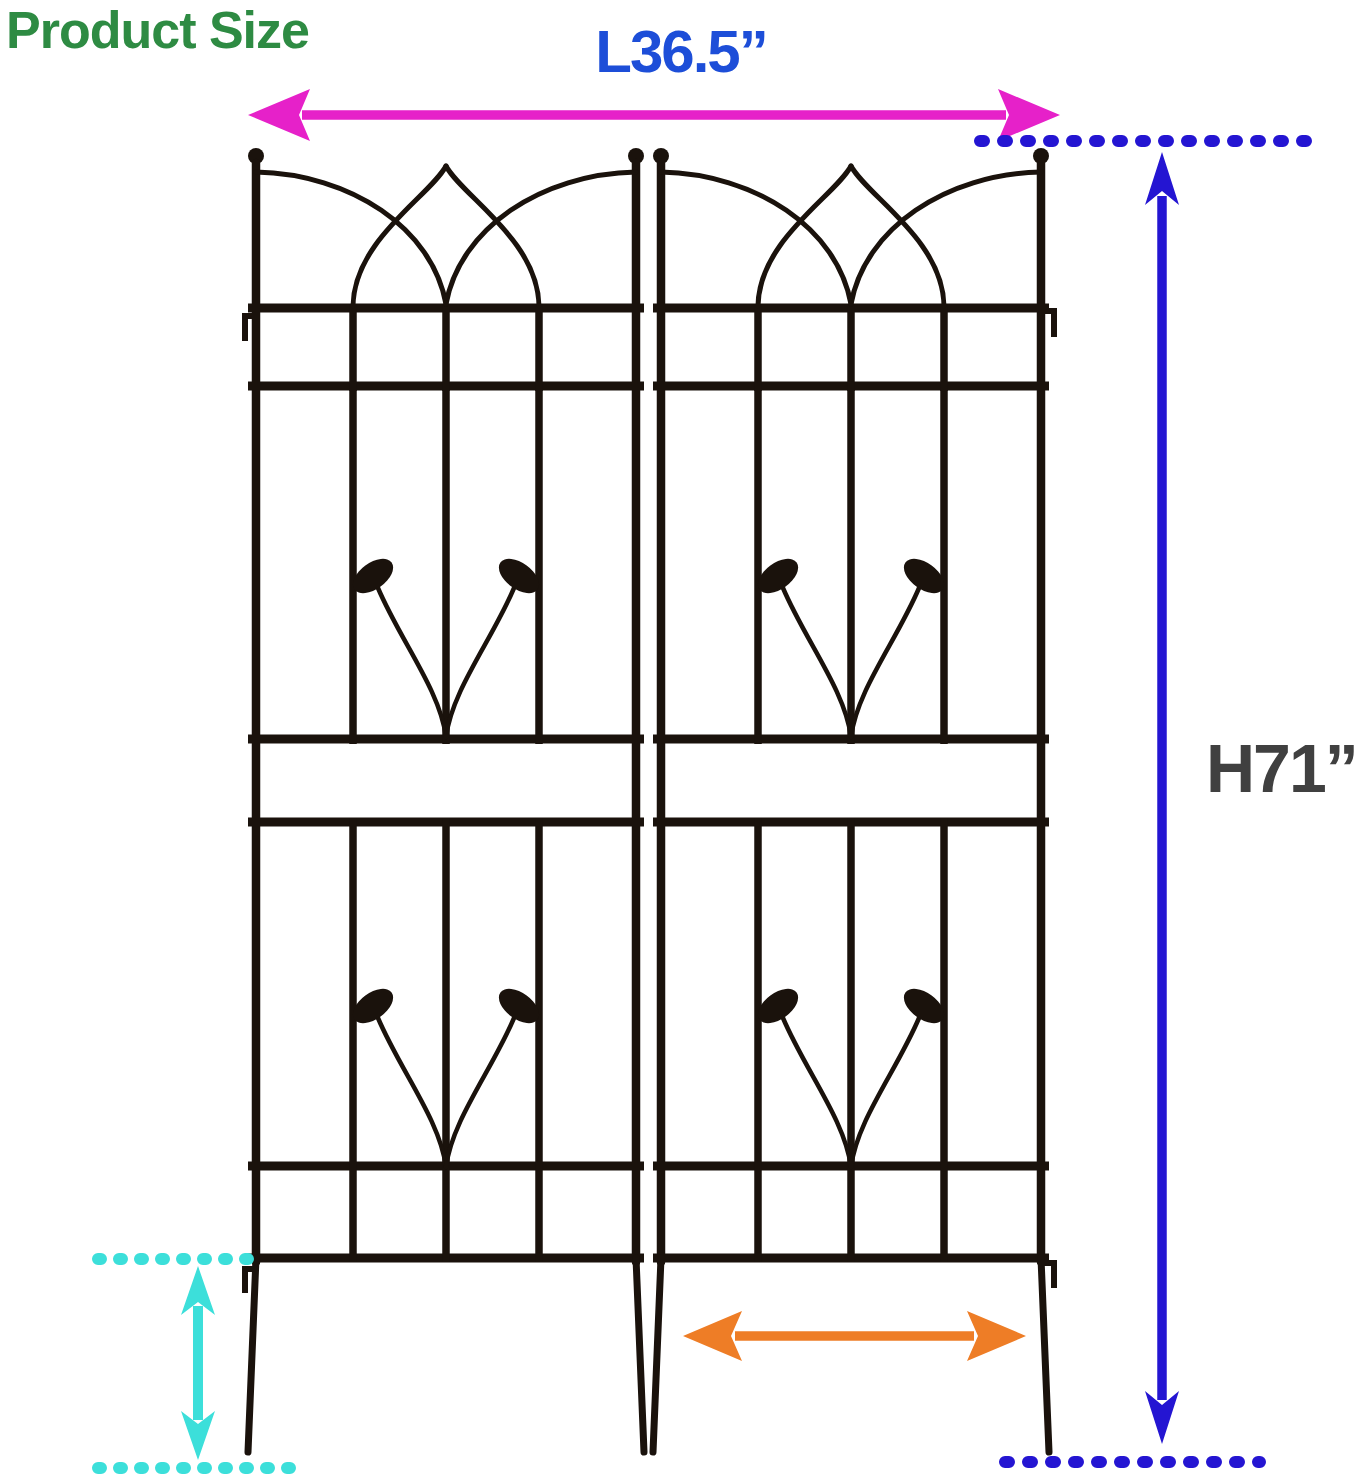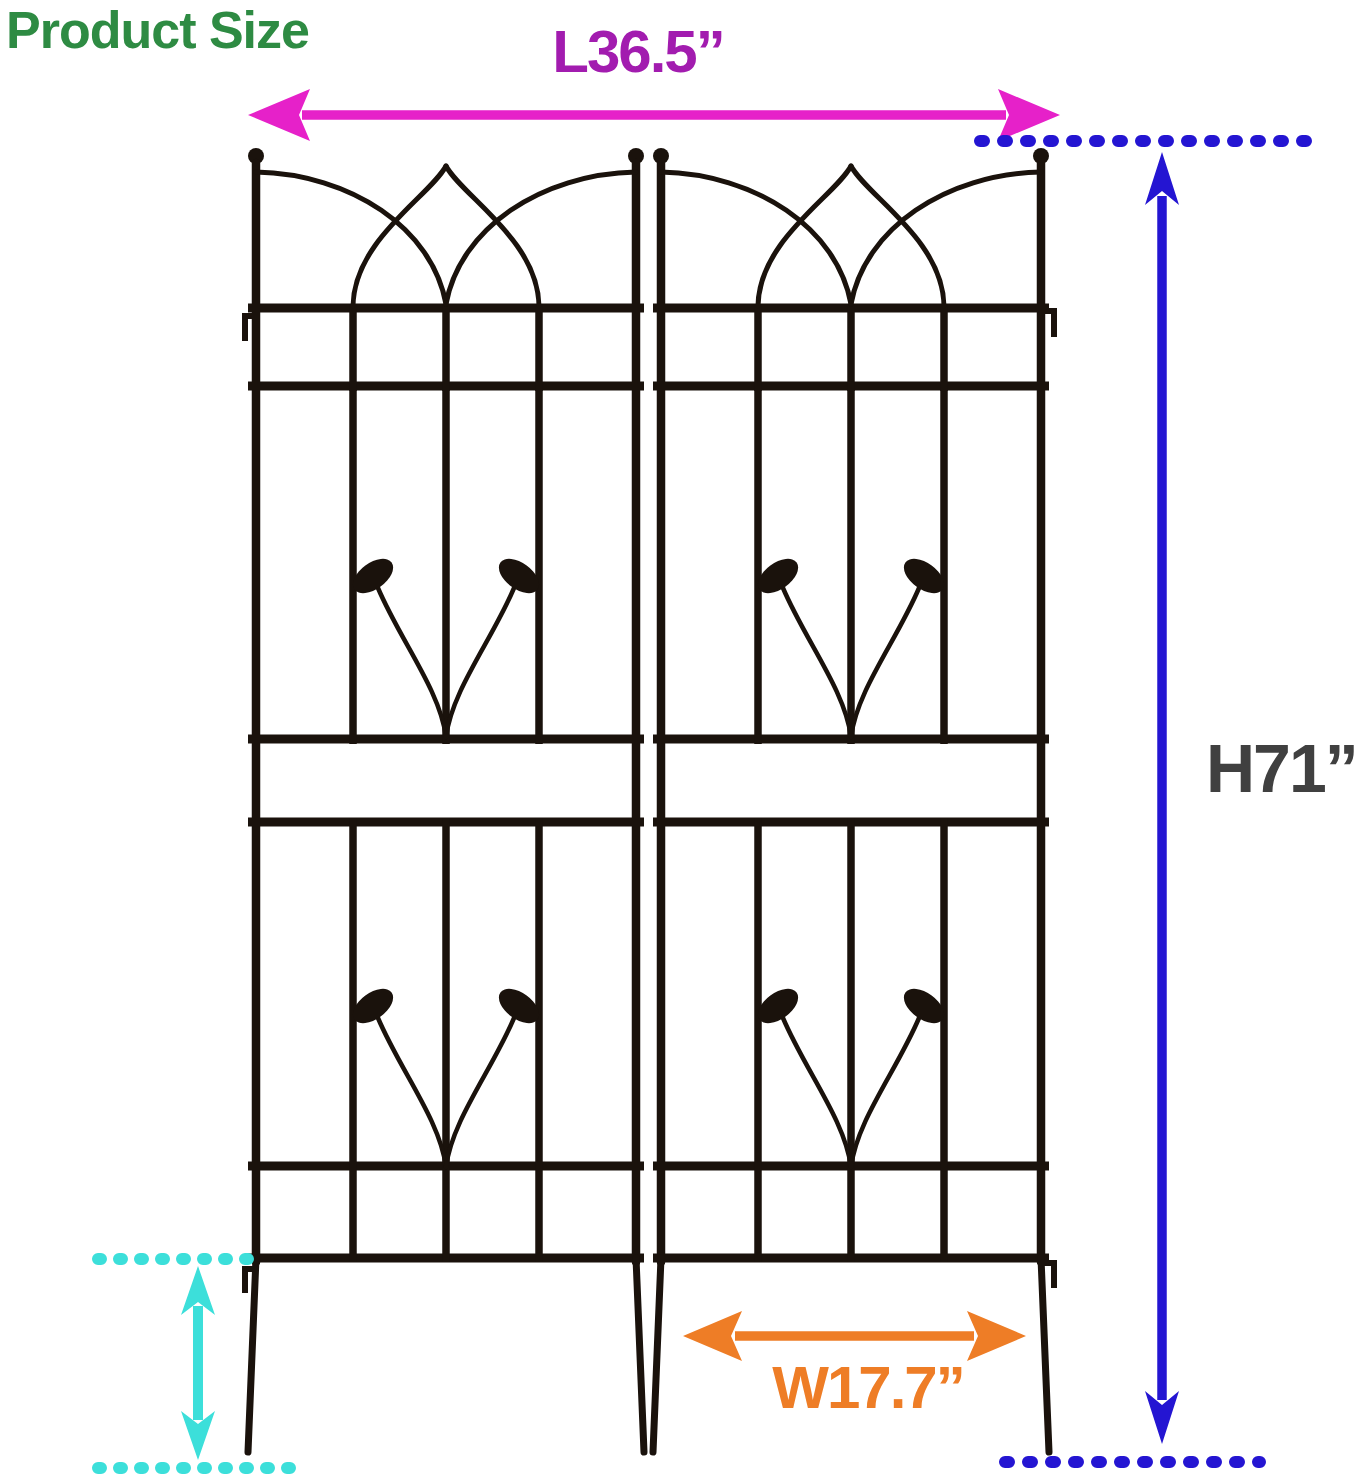--- a/index.html
+++ b/index.html
@@ -130,20 +130,19 @@
 
     <g fill="currentColor" stroke="currentColor" style="color: rgb(238, 125, 38);">
       <line x1="735" y1="1336" x2="974" y2="1336" stroke-width="9.5"></line>
       <polygon points="683,1336 742,1311 731,1336 742,1361" stroke="none"></polygon>
       <polygon points="1026,1336 967,1311 978,1336 967,1361" stroke="none"></polygon>
     </g>
   </svg>
 
   <div class="label title-label" style="left: 6px; top: 4px; color: rgb(46, 139, 67);">Product Size</div>
 
-  <div class="label center length-label" style="left: 488px; top: 22px; width: 300px; color: #a21caf;">L36.5”</div>
+  <div class="label center length-label" style="left: 531px; top: 22px; width: 300px; color: #1d4ed8;">L36.5”</div>
 
   <div class="label height-label" style="left: 1206px; top: 734px; color: #404040;">H71”</div>
 
 
-  <div class="label center width-label" style="left: 718px; top: 1358px; width: 300px; color: rgb(238, 125, 38);">W17.7”</div>
 
 </div>
 
 </body></html>

